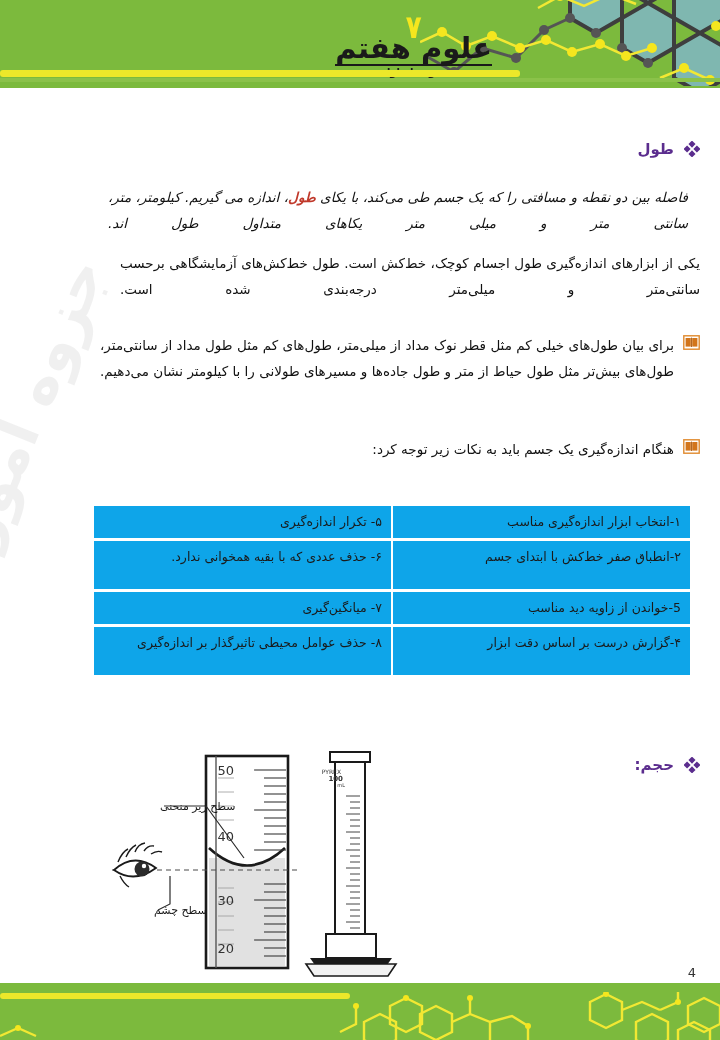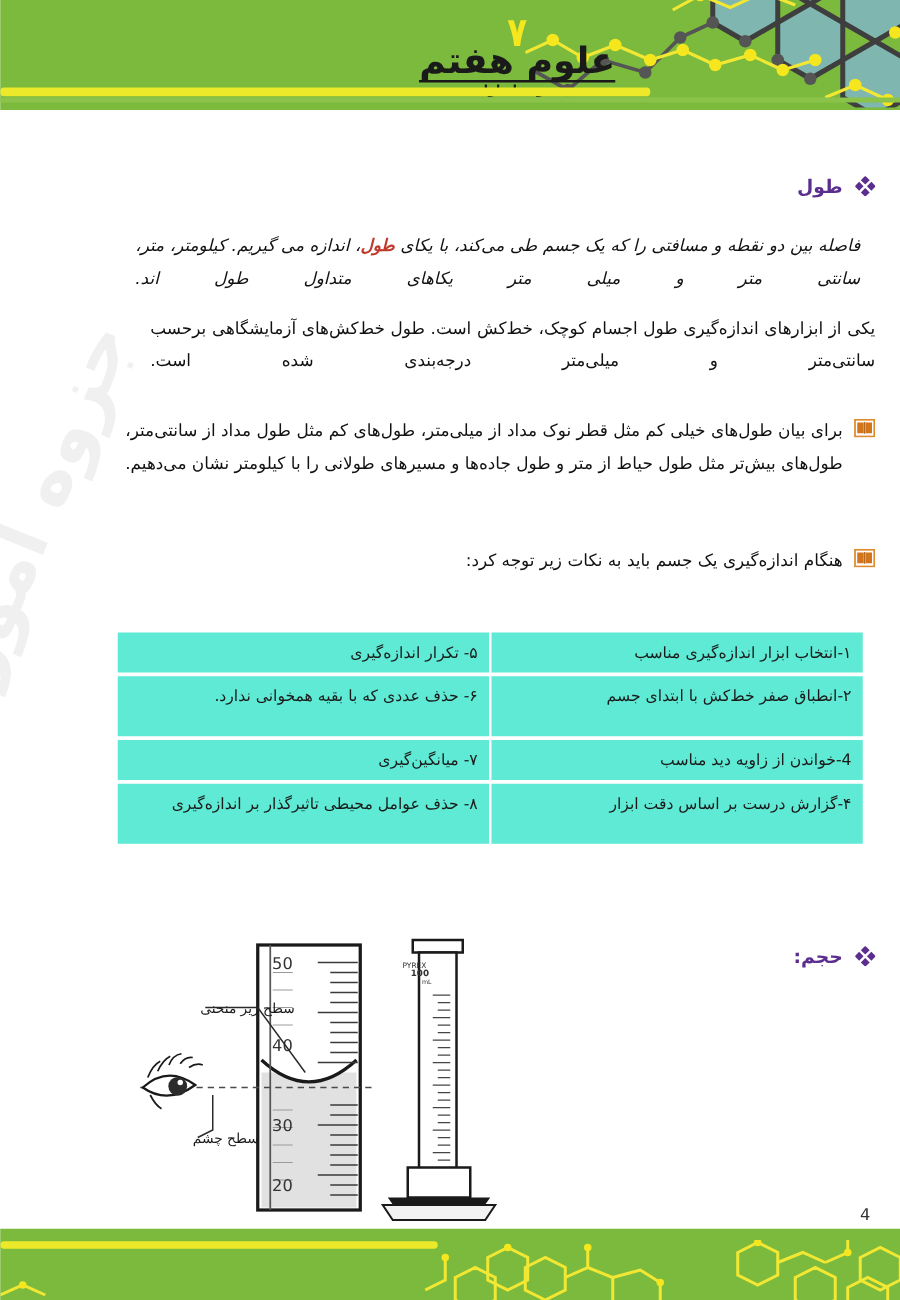--- a/index.html
+++ b/index.html
@@ -83,21 +83,21 @@
   .bullet-para .btext{flex:1 1 auto;font-size:13.5px;line-height:1.95;color:#111;text-align:justify;text-align-last:justify;}
   .bp2 .btext{text-align:right;text-align-last:right;}
 
   
   .tips-table{
     position:absolute;right:28px;top:415px;width:600px;
     border-collapse:separate;border-spacing:2px 3px;
     direction:rtl;
   }
   .tips-table td{
-    background:#5eead4;color:#1a1a1a;font-size:12.5px;line-height:1.75;
+    background:#0ea5e9;color:#1a1a1a;font-size:12.5px;line-height:1.75;
     padding:5px 9px 5px 9px;vertical-align:top;
     width:50%;
   }
   .tips-table td.right-col{text-align:right;padding-left:32px;}
   .tips-table td.left-col{text-align:right;}
   .tips-table tr.tall td{height:38px;margin-left:25px;}
 
   
   .vol-text{
     position:absolute;right:20px;top:706px;width:205px;
@@ -223,21 +223,21 @@
       <tbody>
         <tr>
           <td class="right-col">۱-انتخاب ابزار اندازه‌گیری مناسب</td>
           <td class="left-col">۵- تکرار اندازه‌گیری</td>
         </tr>
         <tr class="tall">
           <td class="right-col">۲-انطباق صفر خط‌کش با ابتدای جسم</td>
           <td class="left-col">۶- حذف عددی که با بقیه همخوانی ندارد.</td>
         </tr>
         <tr>
-          <td class="right-col">4-خواندن از زاویه دید مناسب</td>
+          <td class="right-col">5-خواندن از زاویه دید مناسب</td>
           <td class="left-col">۷- میانگین‌گیری</td>
         </tr>
         <tr class="tall">
           <td class="right-col">۴-گزارش درست بر اساس دقت ابزار</td>
           <td class="left-col">۸- حذف عوامل محیطی تاثیرگذار بر اندازه‌گیری</td>
         </tr>
       </tbody>
     </table>
 
     <div class="sec-head head-volume">

